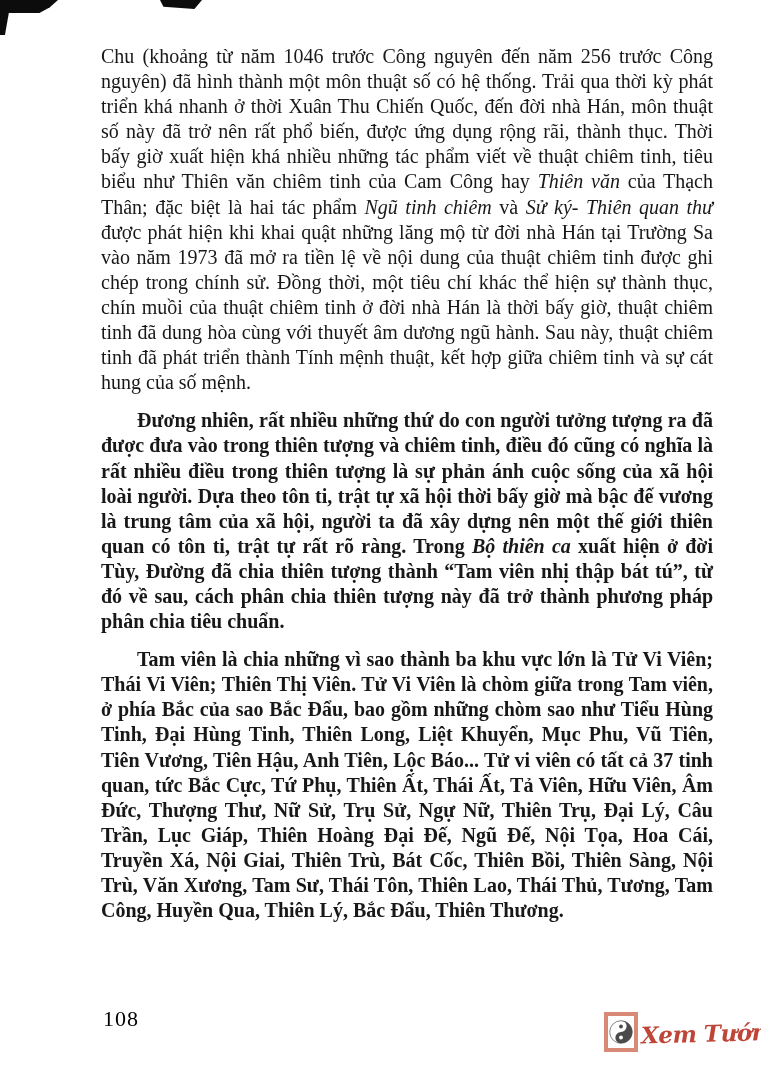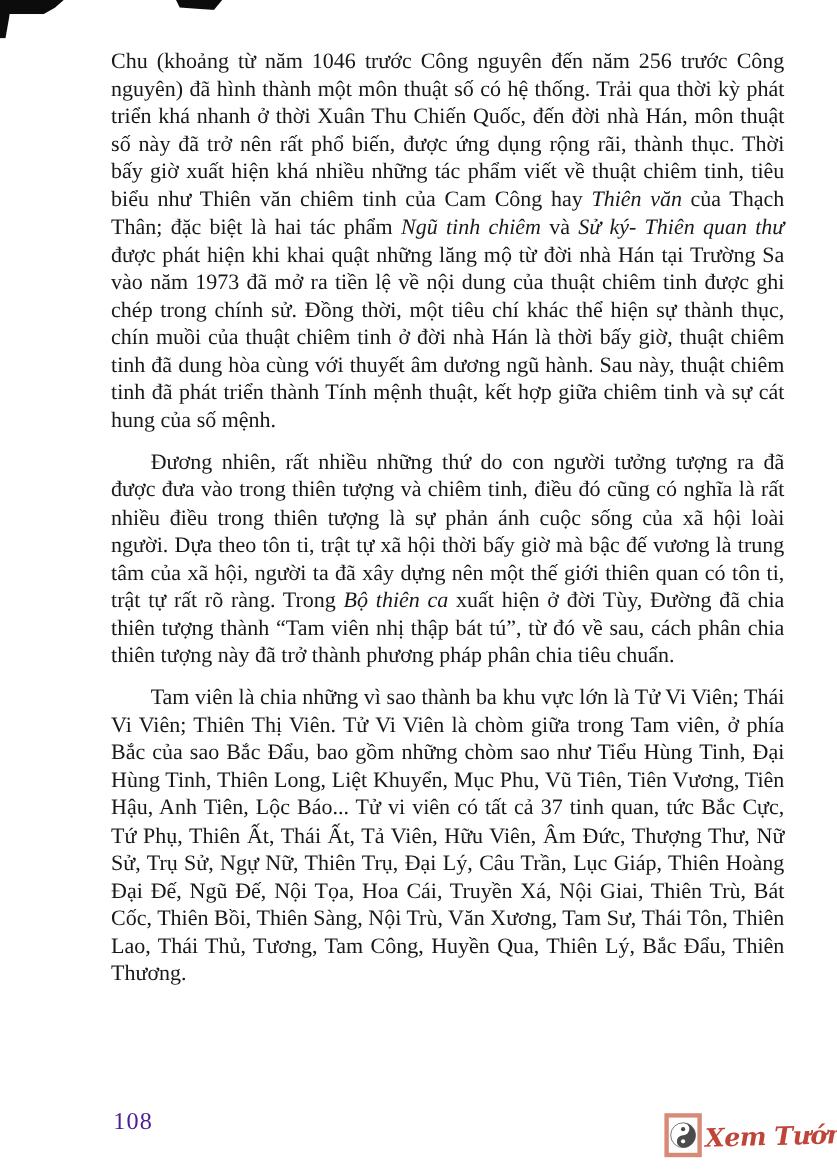--- a/index.html
+++ b/index.html
@@ -20,28 +20,28 @@
             clip-path: polygon(0 0, 100% 0, 82% 100%, 8% 75%); }
   .page-text {
     position: absolute;
     left: 101px; top: 44px; width: 612px;
     color: #181818;
     font-size: 20px;
     line-height: 25.1px;
     text-align: justify;
   }
   .page-text p { margin: 0 0 13px 0; }
-  .page-text p.indent { text-indent: 36px; }
+  .page-text p.indent { text-indent: 36px; font-weight: bold; }
   .page-text .it { font-style: italic; margin-top: 42px; }
   .page-number {
     position: absolute;
     left: 103px; top: 1006px;
     font-size: 22px;
     letter-spacing: 1px;
-    color: #4c1d95;
+    color: #000000;
   }
   .watermark {
     position: absolute;
     left: 604px; top: 1012px;
     display: flex; align-items: center; gap: 3px;
   }
   .wm-logo-frame {
     width: 26px; height: 32px;
     border: 4px solid #d98a77;
     background: #fdfdfd;

